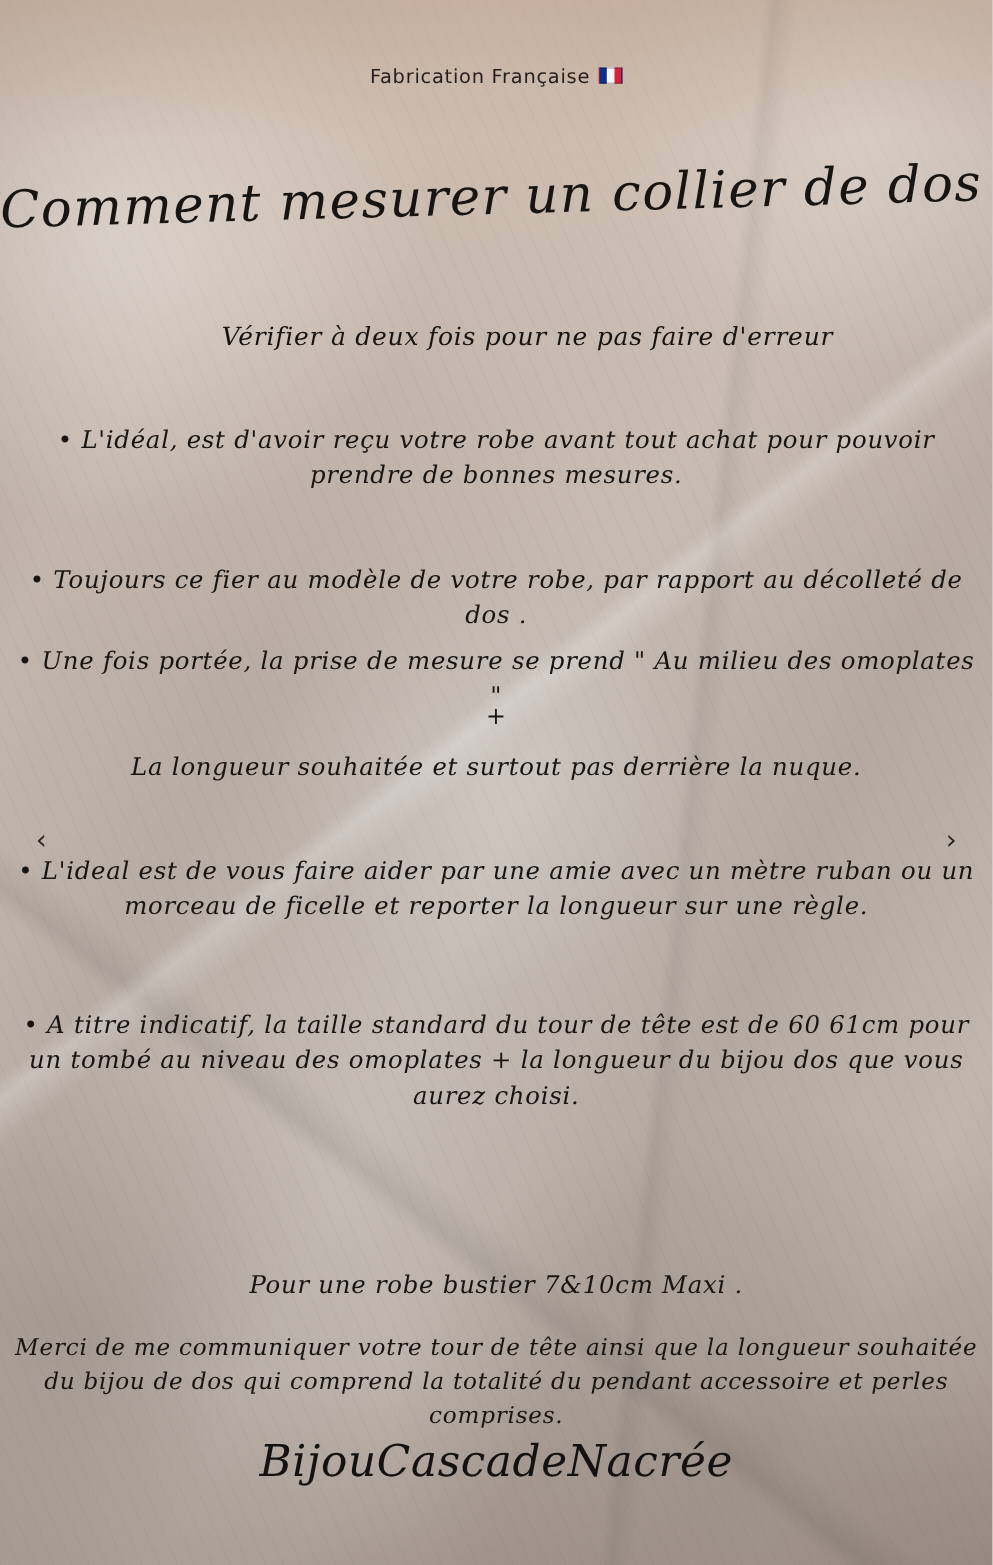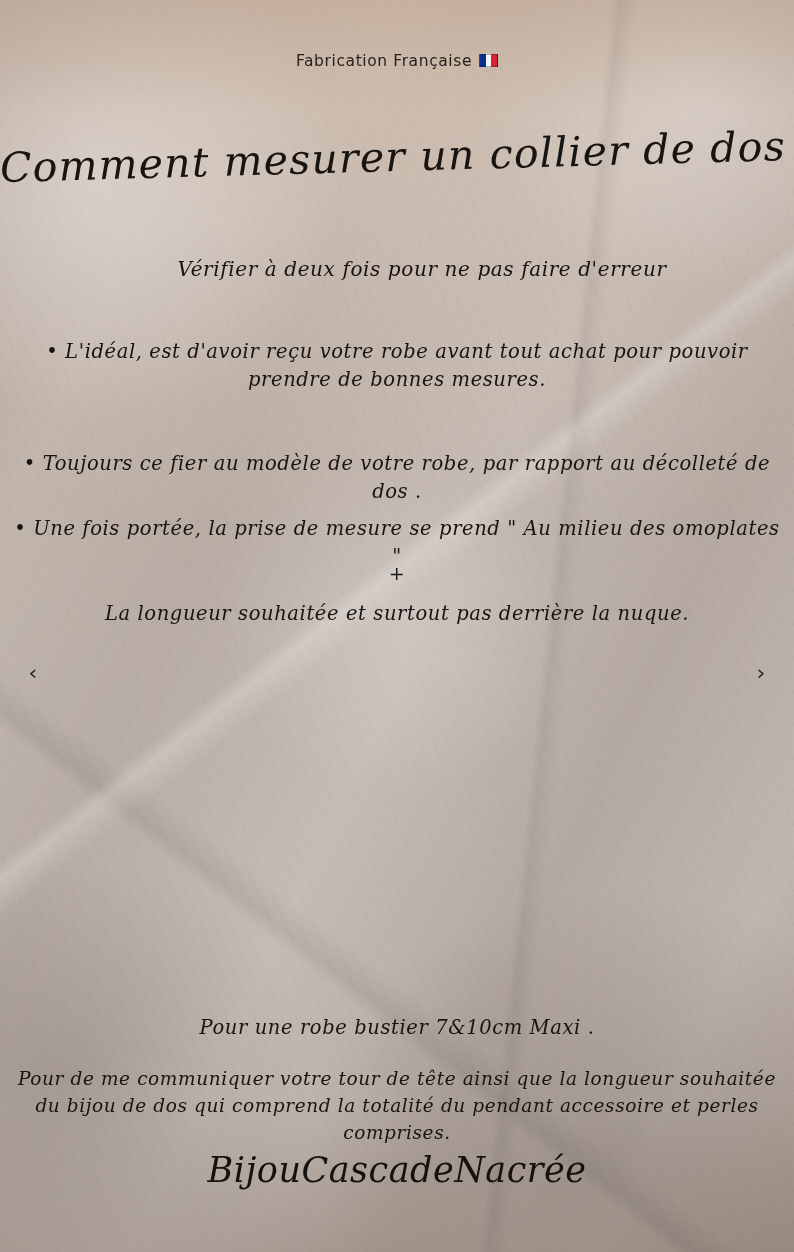--- a/index.html
+++ b/index.html
@@ -183,22 +183,24 @@
 
     <div class="script title">Comment mesurer un collier de dos sans fermoir !</div>
 
     <div class="script subtitle">Vérifier à deux fois pour ne pas faire d'erreur</div>
 
     <div class="script block b1">• L'idéal, est d'avoir reçu votre robe avant tout achat pour pouvoir prendre de bonnes mesures.</div>
     <div class="script block b2">• Toujours ce fier au modèle de votre robe, par rapport au décolleté de dos .</div>
     <div class="script block b3">• Une fois portée, la prise de mesure se prend " Au milieu des omoplates "</div>
     <div class="script block plus">+</div>
     <div class="script block b4">La longueur souhaitée et surtout pas derrière la nuque.</div>
+    <div class="script block b5">• L'ideal est de vous faire aider par une amie avec un mètre ruban ou un morceau de ficelle et reporter la longueur sur une règle.</div>
+    <div class="script block b6">• A titre indicatif, la taille standard du tour de tête est de 60  61cm pour un tombé au niveau des omoplates + la longueur du bijou dos que vous aurez choisi.</div>
     <div class="script block b7">Pour une robe bustier  7&amp;10cm Maxi .</div>
-    <div class="script block b8">Pour de me communiquer votre tour de tête ainsi que la longueur souhaitée du bijou de dos qui comprend la totalité du pendant accessoire et perles comprises.</div>
+    <div class="script block b8">Merci de me communiquer votre tour de tête ainsi que la longueur souhaitée du bijou de dos qui comprend la totalité du pendant accessoire et perles comprises.</div>
 
     <div class="sig">BijouCascadeNacrée</div>
 
     <div class="arrow prev">‹</div>
     <div class="arrow next">›</div>
 
   </div>
 </div>
 
 </body></html>

